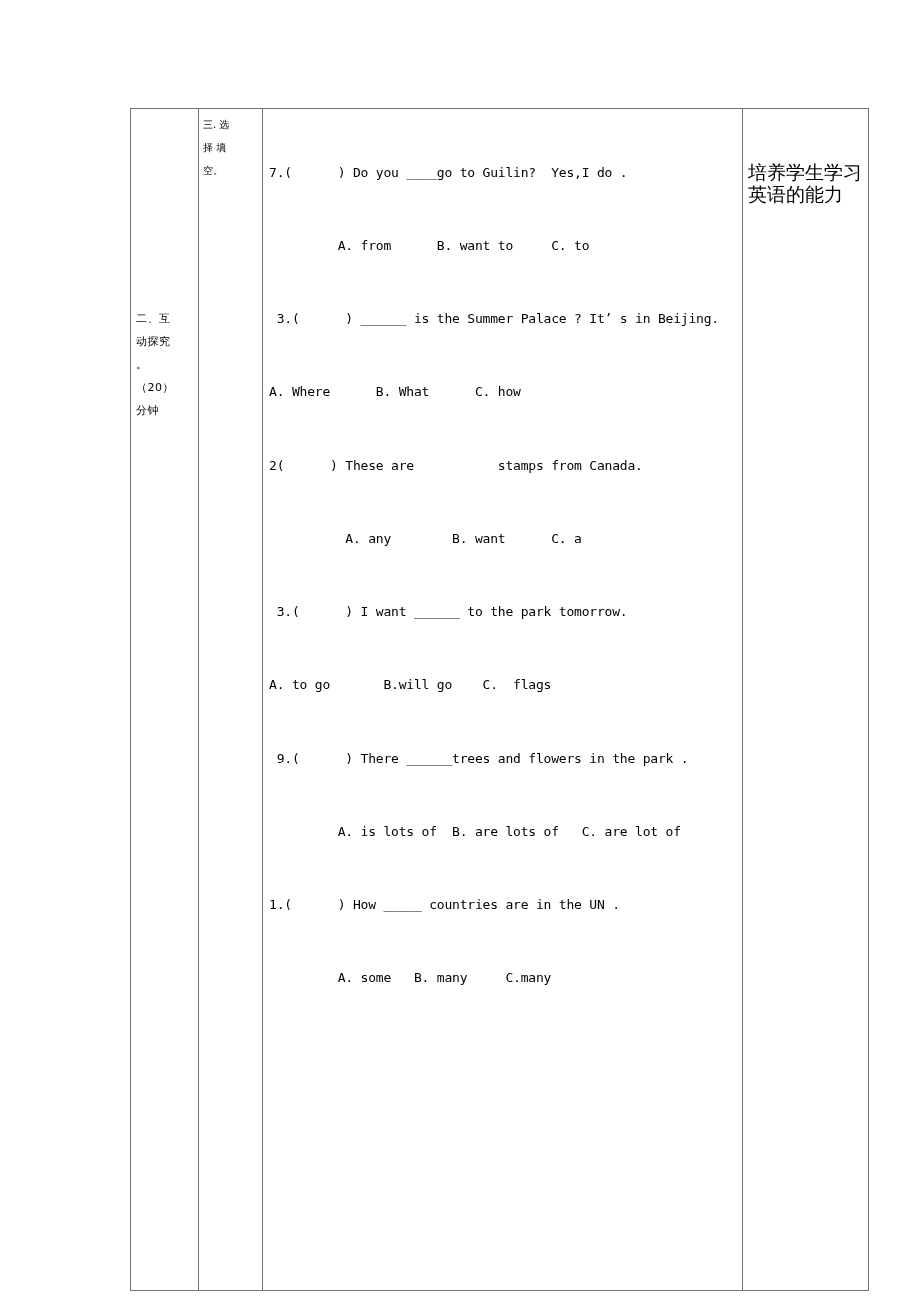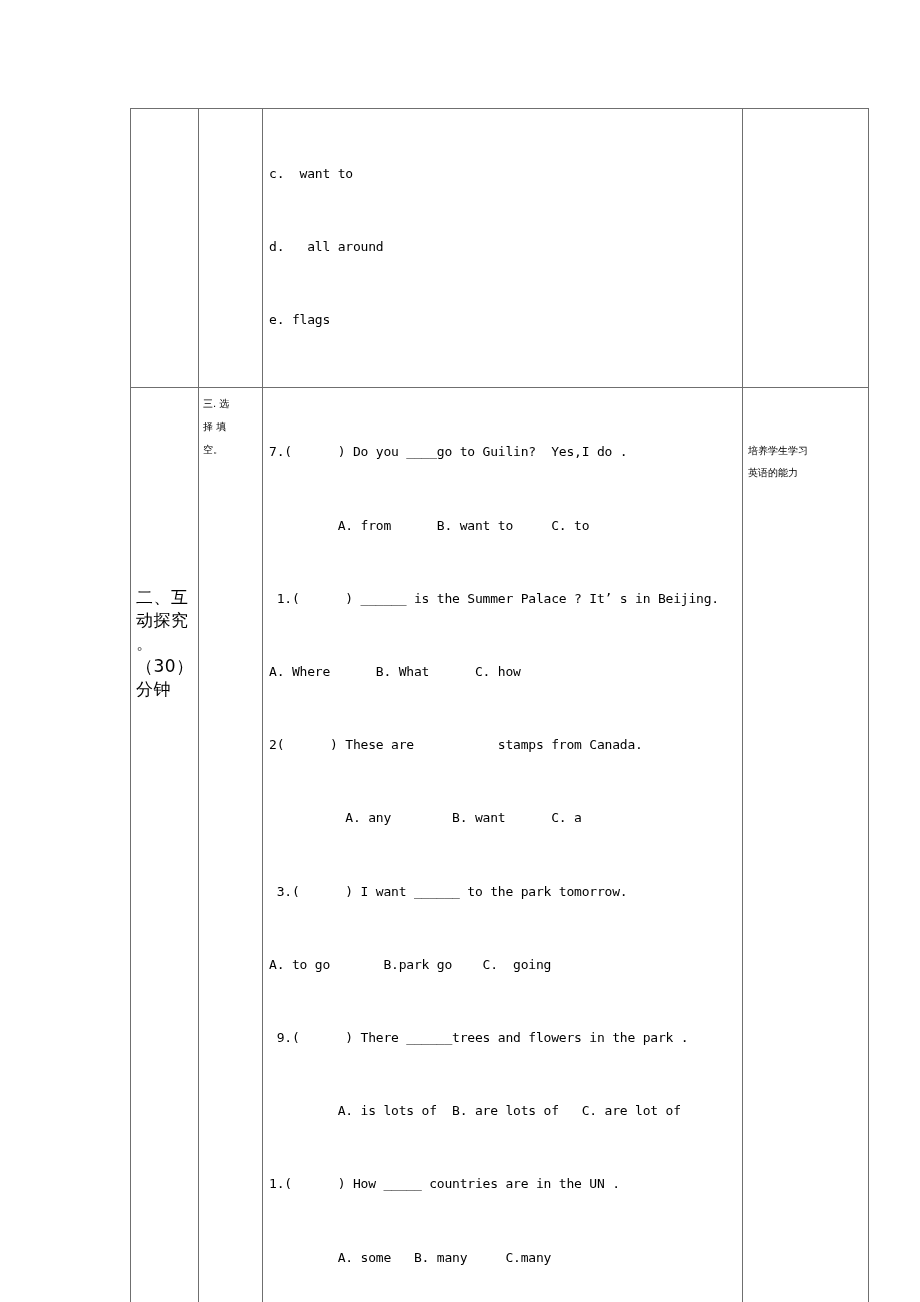--- a/index.html
+++ b/index.html
@@ -27,41 +27,41 @@
   .c2{width:64px;}
   .c3{width:480px;}
   .c4{width:126px;}
 
   
   .cell{padding:4px 5px 6px 6px;}
 
   
   .stage{
     font-family:"DejaVu Sans","Liberation Sans",sans-serif;
-    font-size:17px;
+    font-size:11px;
     line-height:23px;
     letter-spacing:0.5px;
     padding:0 4px 0 5px;
   }
   .stage .ln{display:block;white-space:nowrap;}
 
   
   .sect{
     font-family:"DejaVu Sans","Liberation Sans",sans-serif;
     font-size:10px;
     line-height:23px;
     padding:4px 3px 0 4px;
     text-align:justify;
   }
   .sect .ln{display:block;white-space:nowrap;}
 
   
   .note{
     font-family:"DejaVu Sans","Liberation Sans",sans-serif;
-    font-size:10px;
+    font-size:19px;
     line-height:22px;
     padding:6px 3px 0 5px;
   }
   .note .ln{display:block;white-space:nowrap;}
 
   
   .en{
     font-family:"DejaVu Sans Mono","Liberation Mono",monospace;
     font-size:13px;
     line-height:24.4px;
@@ -79,66 +79,48 @@
 
   <table class="lesson">
     <colgroup>
       <col class="c1">
         <col class="c2">
         <col class="c3">
         <col class="c4">
     </colgroup>
     <tbody>
 
-      <tr>
-        <td class="c1">
-            <div class="cell"></div>
-          </td>
-        <td class="c2">
-            <div class="cell"></div>
-          </td>
-        <td class="c3">
-          <div class="cell en">
-            <span class="row">c.  want to</span>
-            <span class="row">d.   all around</span>
-            <span class="row">e. flags</span>
-          </div>
-        </td>
-        <td class="c4">
-            <div class="cell"></div>
-          </td>
-      </tr>
 
       <tr>
         <td class="c1">
           <div class="stage" style="padding-top:198px;">
             <span class="ln">二、互</span>
             <span class="ln">动探究</span>
             <span class="ln">。</span>
-            <span class="ln">（30）</span>
+            <span class="ln">（20）</span>
             <span class="ln">分钟</span>
           </div>
         </td>
         <td class="c2">
           <div class="sect">
             <span class="ln">三. 选</span>
             <span class="ln">择 填</span>
             <span class="ln">空。</span>
           </div>
         </td>
         <td class="c3">
           <div class="cell en pad-top-q">
             <span class="row">7.(      ) Do you ____go to Guilin?  Yes,I do .</span>
             <span class="row">         A. from      B. want to     C. to</span>
-            <span class="row"> 1.(      ) ______ is the Summer Palace ? It’ s in Beijing.</span>
+            <span class="row"> 3.(      ) ______ is the Summer Palace ? It’ s in Beijing.</span>
             <span class="row">A. Where      B. What      C. how</span>
             <span class="row">2(      ) These are           stamps from Canada.</span>
             <span class="row">          A. any        B. want      C. a</span>
             <span class="row"> 3.(      ) I want ______ to the park tomorrow.</span>
-            <span class="row">A. to go       B.park go    C.  going</span>
+            <span class="row">A. to go       B.will go    C.  flags</span>
             <span class="row"> 9.(      ) There ______trees and flowers in the park .</span>
             <span class="row">         A. is lots of  B. are lots of   C. are lot of</span>
             <span class="row">1.(      ) How _____ countries are in the UN .</span>
             <span class="row">         A. some   B. many     C.many</span>
             
             
             
             
             
             

